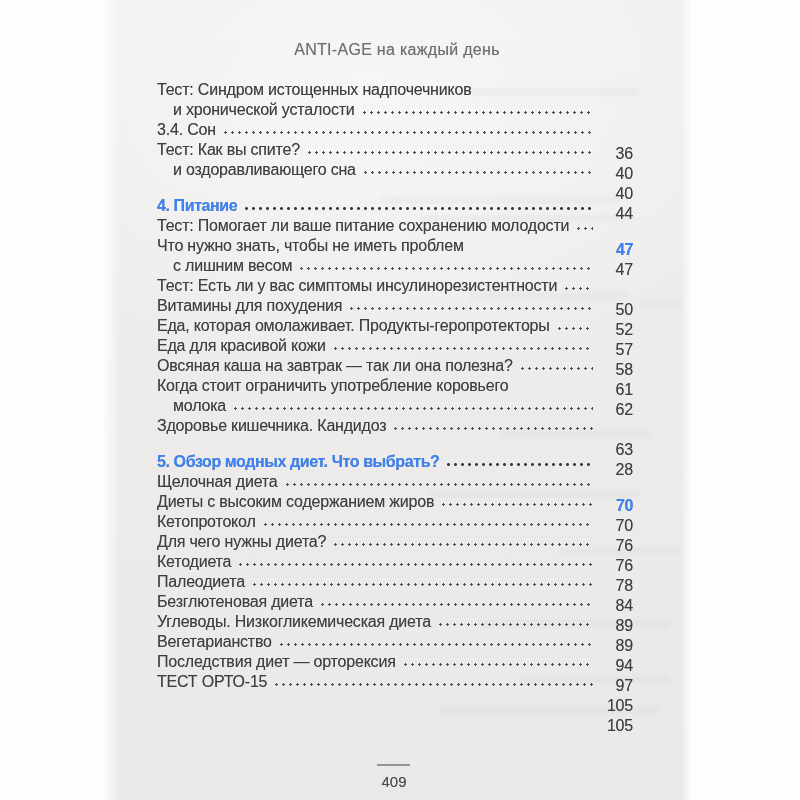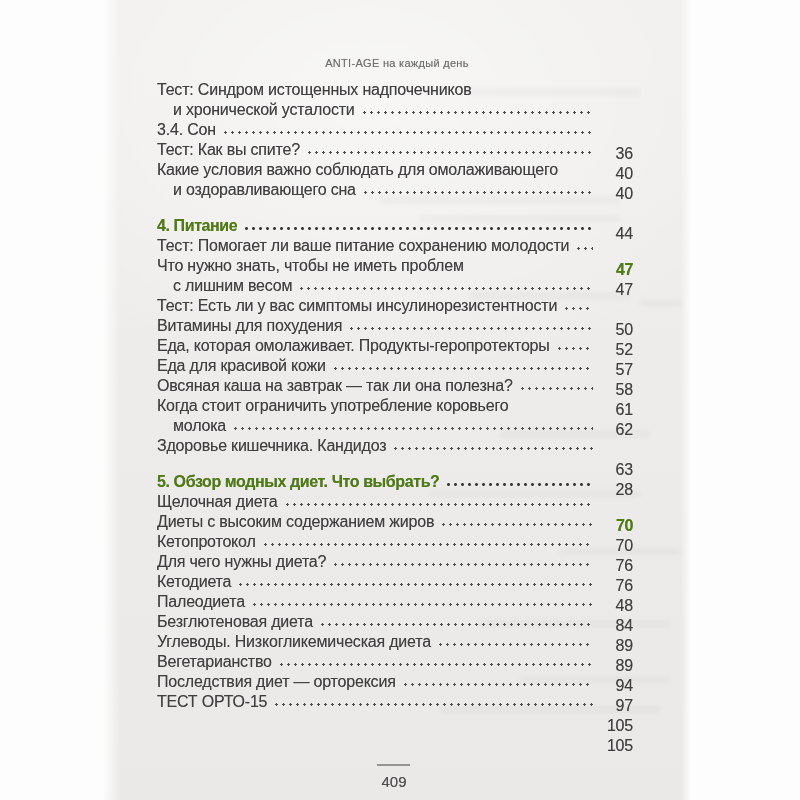--- a/index.html
+++ b/index.html
@@ -17,41 +17,41 @@
       linear-gradient(90deg, rgba(253,253,253,.95) 0px, rgba(253,253,253,0) 16px),
       linear-gradient(270deg, rgba(252,252,252,.9) 0px, rgba(250,250,249,0) 9px),
       radial-gradient(120% 60% at 45% 12%, rgba(255,255,255,.5) 0%, rgba(255,255,255,0) 60%),
       linear-gradient(180deg,#f0efed 0%, #edecea 45%, #eae9e7 100%);
   }
 
   
   .ghost{position:absolute;background:#9a9a9a;opacity:.07;filter:blur(2.2px);border-radius:2px;}
 
   .running-header{
-    position:absolute;top:57px;left:104px;width:586px;
-    text-align:center;font-size:11px;letter-spacing:.3px;color:#6f6f6f;
+    position:absolute;top:41px;left:104px;width:586px;
+    text-align:center;font-size:16px;letter-spacing:.3px;color:#6f6f6f;
     text-shadow:0 0 .7px rgba(120,120,120,.6);
   }
 
   .toc{
     position:absolute;left:157px;top:80px;width:476px;
     color:#3f3f3f;font-size:16px;letter-spacing:-0.2px;
     text-shadow:0 0 .6px rgba(70,70,70,.55);
   }
   .row{display:flex;align-items:flex-start;height:20px;line-height:20px;}
   .row .t{white-space:nowrap;flex:none;}
   .row .dots{
     flex:1 1 auto;height:20px;margin:0 4px 0 6px;
     background-image:radial-gradient(circle,#4c4c4c 1.05px, rgba(0,0,0,0) 1.4px);
     background-size:7px 7px;background-repeat:repeat-x;
     background-position:0 calc(100% - 4px);
   }
   .row .p{flex:none;width:36px;text-align:right;white-space:nowrap;margin-top:44px;}
   .row.indent{padding-left:16px;}
-  .row.heading{font-weight:bold;color:#4d7c0f;letter-spacing:-0.4px;}
+  .row.heading{font-weight:bold;color:#3b82f6;letter-spacing:-0.4px;}
   .row.heading .dots{
     background-image:radial-gradient(circle,#383838 1.25px, rgba(0,0,0,0) 1.6px);
   }
   .spacer{height:16px;}
 
   .footer-rule{
     position:absolute;top:764px;left:377px;width:33px;height:2px;
     background:#868686;opacity:.85;
   }
   .footer-num{
@@ -93,23 +93,20 @@
       <div class="row">
         <span class="t">3.4. Сон</span>
         <span class="dots"></span>
         <span class="p">40</span>
       </div>
       <div class="row">
         <span class="t">Тест: Как вы спите?</span>
         <span class="dots"></span>
         <span class="p">40</span>
       </div>
-      <div class="row">
-        <span class="t">Какие условия важно соблюдать для омолаживающего</span>
-      </div>
       <div class="row indent">
         <span class="t">и оздоравливающего сна</span>
         <span class="dots"></span>
         <span class="p">44</span>
       </div>
       <div class="spacer"></div>
       <div class="row heading">
         <span class="t">4. Питание</span>
         <span class="dots"></span>
         <span class="p">47</span>
@@ -182,21 +179,21 @@
         <span class="p">76</span>
       </div>
       <div class="row">
         <span class="t">Кетопротокол</span>
         <span class="dots"></span>
         <span class="p">76</span>
       </div>
       <div class="row">
         <span class="t">Для чего нужны диета?</span>
         <span class="dots"></span>
-        <span class="p">48</span>
+        <span class="p">78</span>
       </div>
       <div class="row">
         <span class="t">Кетодиета</span>
         <span class="dots"></span>
         <span class="p">84</span>
       </div>
       <div class="row">
         <span class="t">Палеодиета</span>
         <span class="dots"></span>
         <span class="p">89</span>

